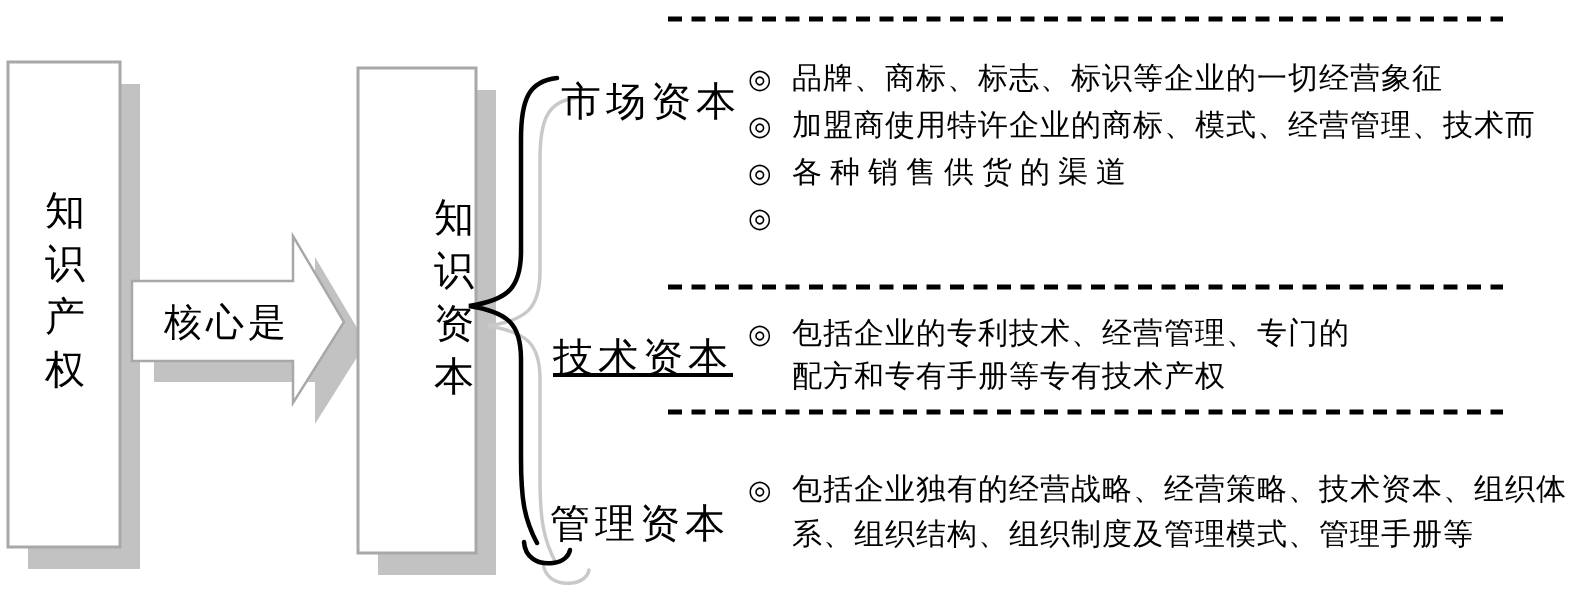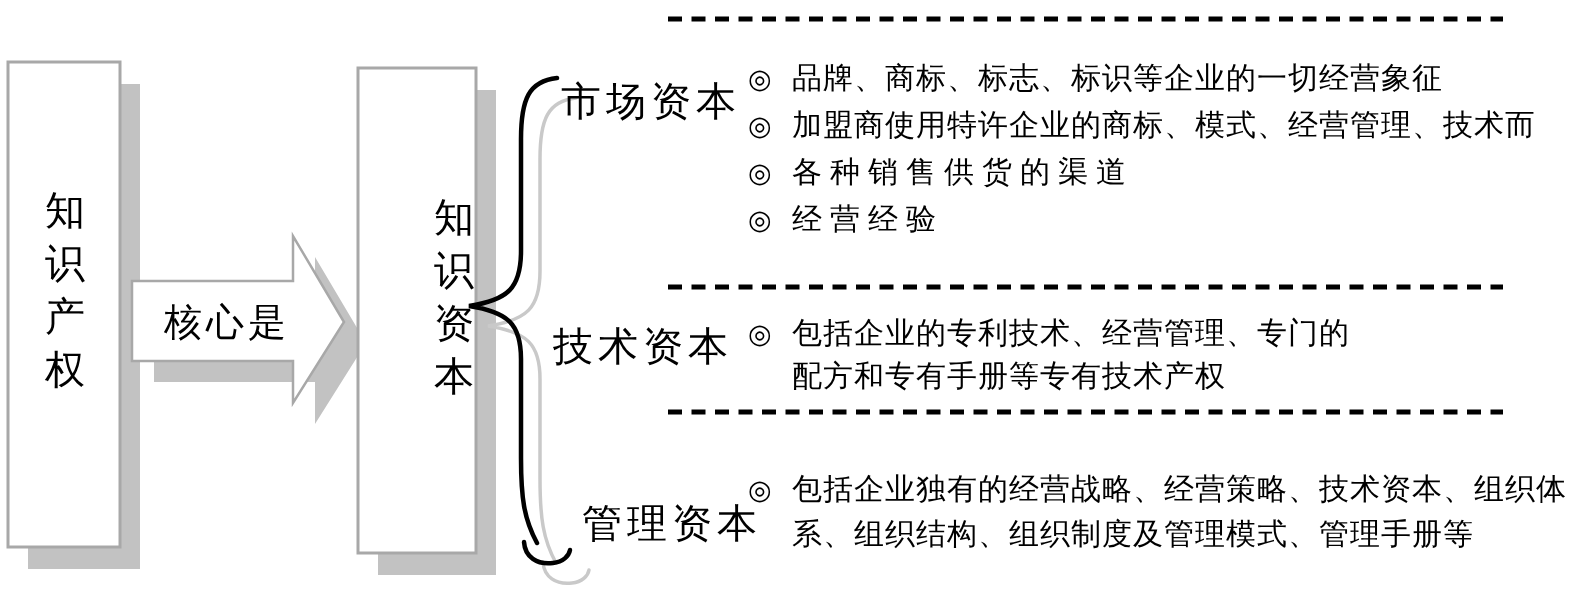--- a/index.html
+++ b/index.html
@@ -33,22 +33,22 @@
     white-space: nowrap;
   }
 
   .cat-label {
     position: absolute;
     font-size: 40px;
     letter-spacing: 5px;
     white-space: nowrap;
   }
   .cat-label.s0 { left: 561px; top: 74px; }
-  .cat-label.s1 { left: 553px; top: 319px; }
-  .cat-label.s2 { left: 550px; top: 496px; margin-left: 32px; }
+  .cat-label.s1 { left: 553px; top: 330px; text-decoration: underline; }
+  .cat-label.s2 { left: 550px; top: 496px; }
 
   .list {
     position: absolute;
     font-size: 30px;
     letter-spacing: 1px;
   }
   .list.s0 { left: 748px; top: 55px;  line-height: 45px; }
   .list.s1 { left: 748px; top: 312px; line-height: 42px; }
   .list.s2 { left: 748px; top: 467px; line-height: 44px; }
   .line { display: flex; align-items: baseline; white-space: nowrap; }
@@ -109,21 +109,20 @@
     <div class="line">
       <span class="bullet">◎</span>
       <span class="item-text">加盟商使用特许企业的商标、模式、经营管理、技术而</span>
     </div>
     <div class="line loose">
       <span class="bullet">◎</span>
       <span class="item-text">各种销售供货的渠道</span>
     </div>
     <div class="line loose">
       <span class="bullet">◎</span>
-      <span class="item-text">经营经验</span>
     </div>
   </div>
 
   <div class="list s1">
     <div class="line">
       <span class="bullet">◎</span>
       <span class="item-text">包括企业的专利技术、经营管理、专门的</span>
     </div>
     <div class="line">
       <span class="bullet"></span>

